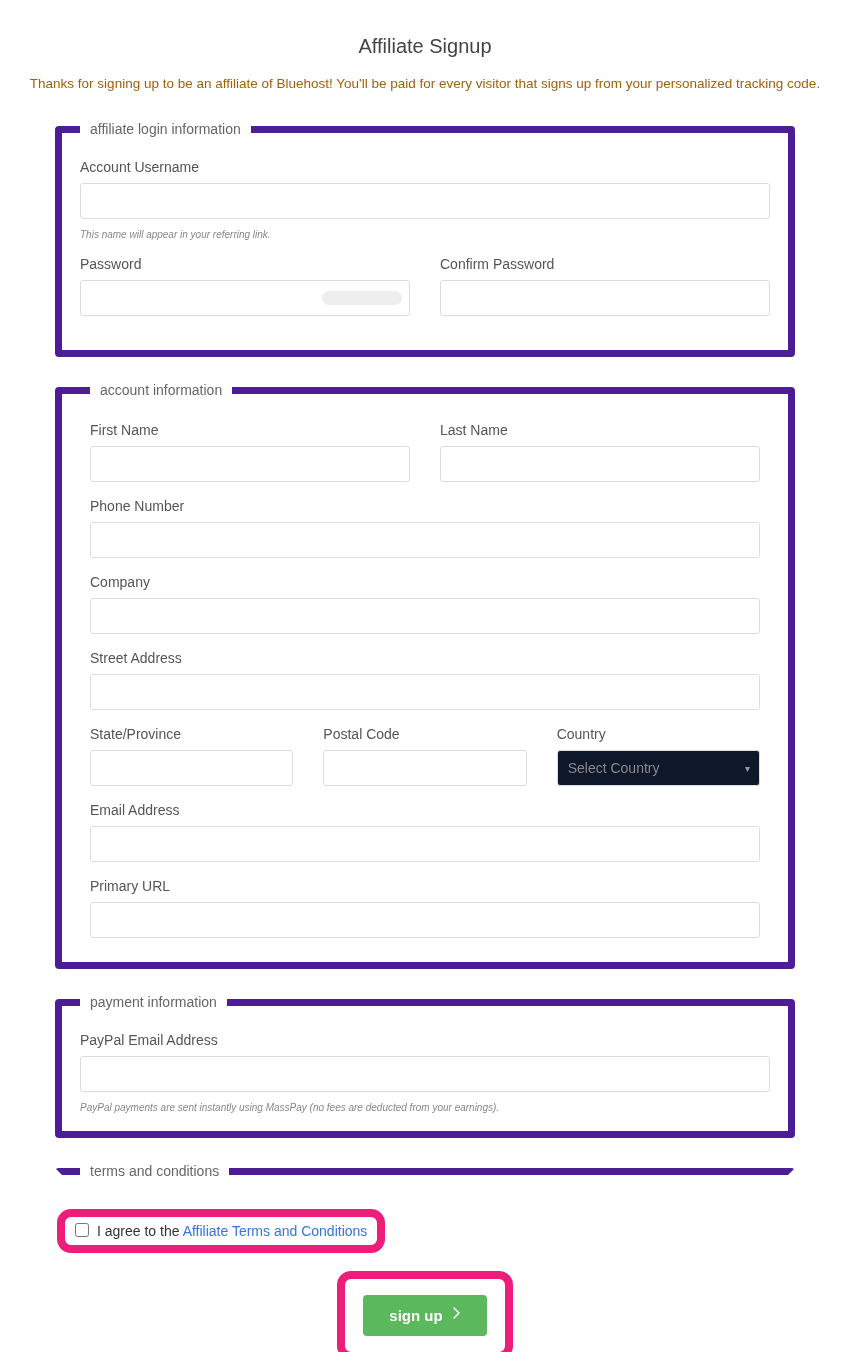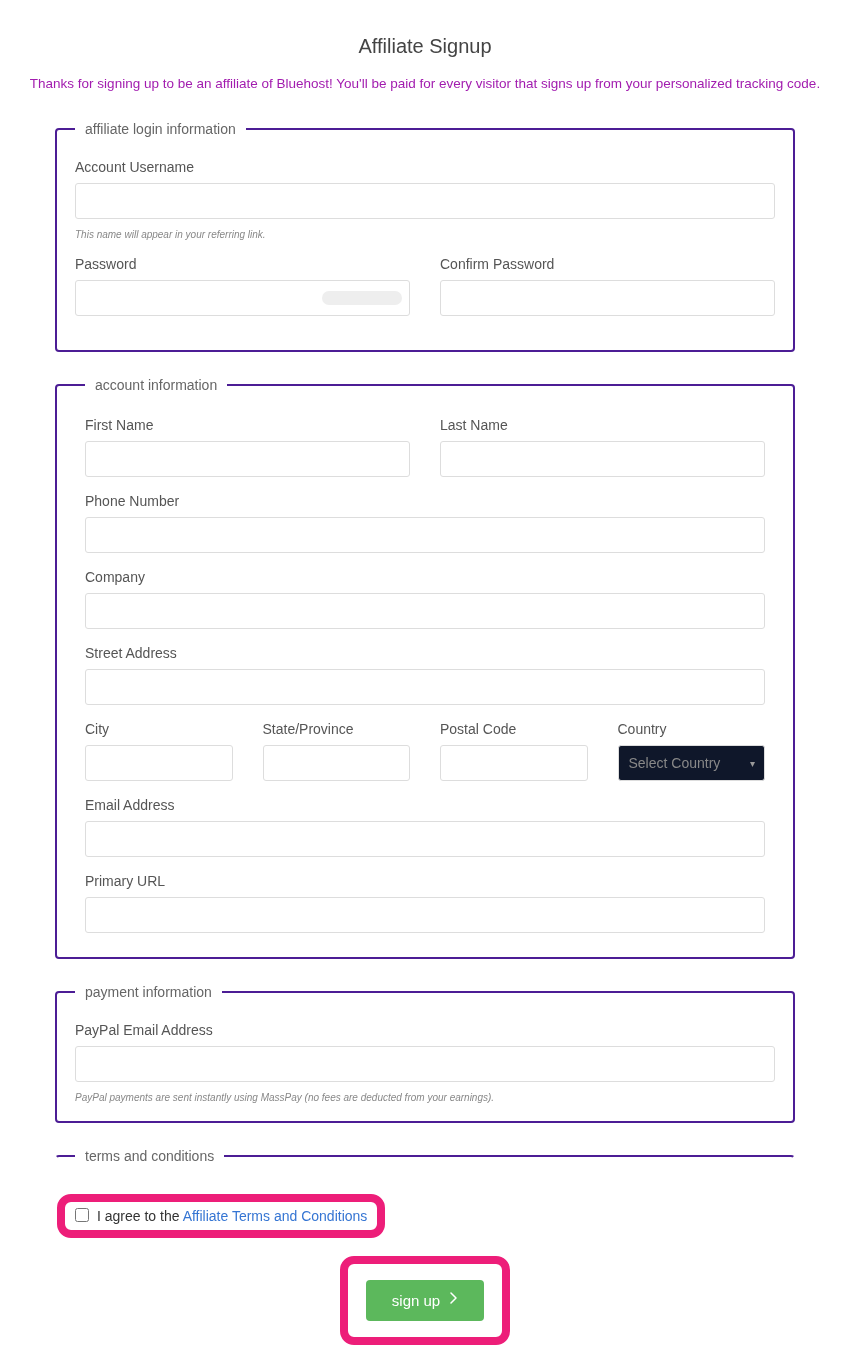--- a/index.html
+++ b/index.html
@@ -19,26 +19,26 @@
       text-align: center;
       font-weight: 300;
       font-size: 20px;
       color: #444;
       margin-top: 15px;
       margin-bottom: 18px;
     }
     .intro {
       text-align: center;
       font-size: 13.5px;
-      color: #a21caf;
+      color: #a16207;
       margin-bottom: 30px;
       font-weight: 300;
     }
     fieldset {
-      border: 2px solid #4c1d95;
+      border: 7px solid #4c1d95;
       border-radius: 4px;
       padding: 22px 18px 18px 18px;
       margin: 0 30px 25px 30px;
     }
     fieldset.last {
       margin-bottom: 10px;
     }
     legend {
       font-size: 14px;
       color: #666;
@@ -142,21 +142,21 @@
       color: #3575d3;
       text-decoration: none;
     }
     .signup-button {
       background: #5cb85c;
       color: #fff;
       border: none;
       border-radius: 4px;
       padding: 12px 26px;
       font-size: 15px;
-      font-weight: 400;
+      font-weight: 700;
       cursor: pointer;
       display: inline-flex;
       align-items: flex-start;
       gap: 10px;
     }
     .signup-button svg {
       width: 8px;
       height: 12px;
     }
     .highlight-box {
@@ -238,24 +238,20 @@
     <label>Company</label>
     <input type="text" style="">
   </div>
 
   <div class="field">
     <label>Street Address</label>
     <input type="text" style="">
   </div>
 
   <div class="row4">
-    <div class="field">
-      <label>City</label>
-      <input type="text" style="">
-    </div>
     <div class="field">
       <label>State/Province</label>
       <input type="text" style="">
     </div>
     <div class="field">
       <label>Postal Code</label>
       <input type="text" style="">
     </div>
     <div class="field">
       <label>Country</label>

